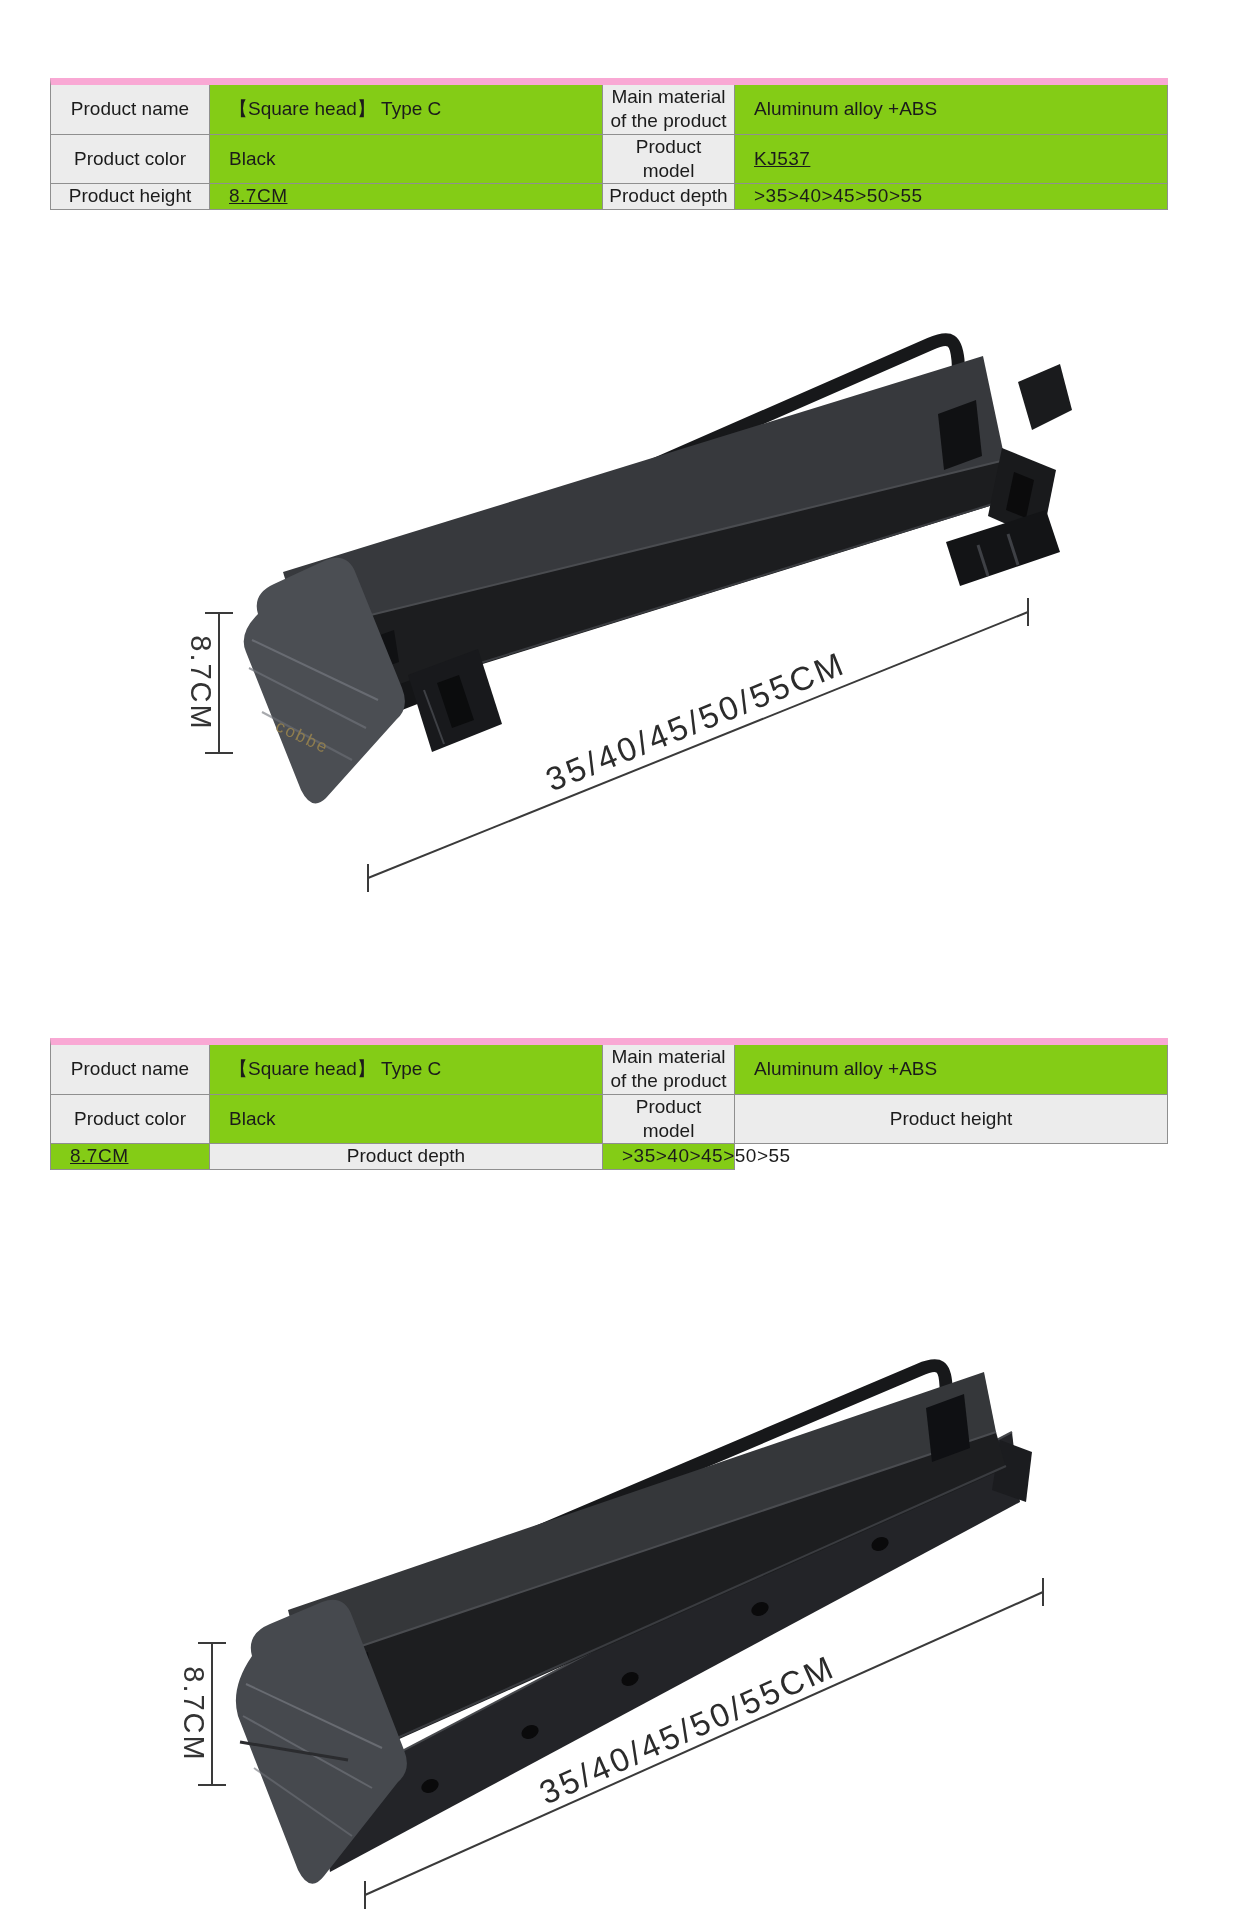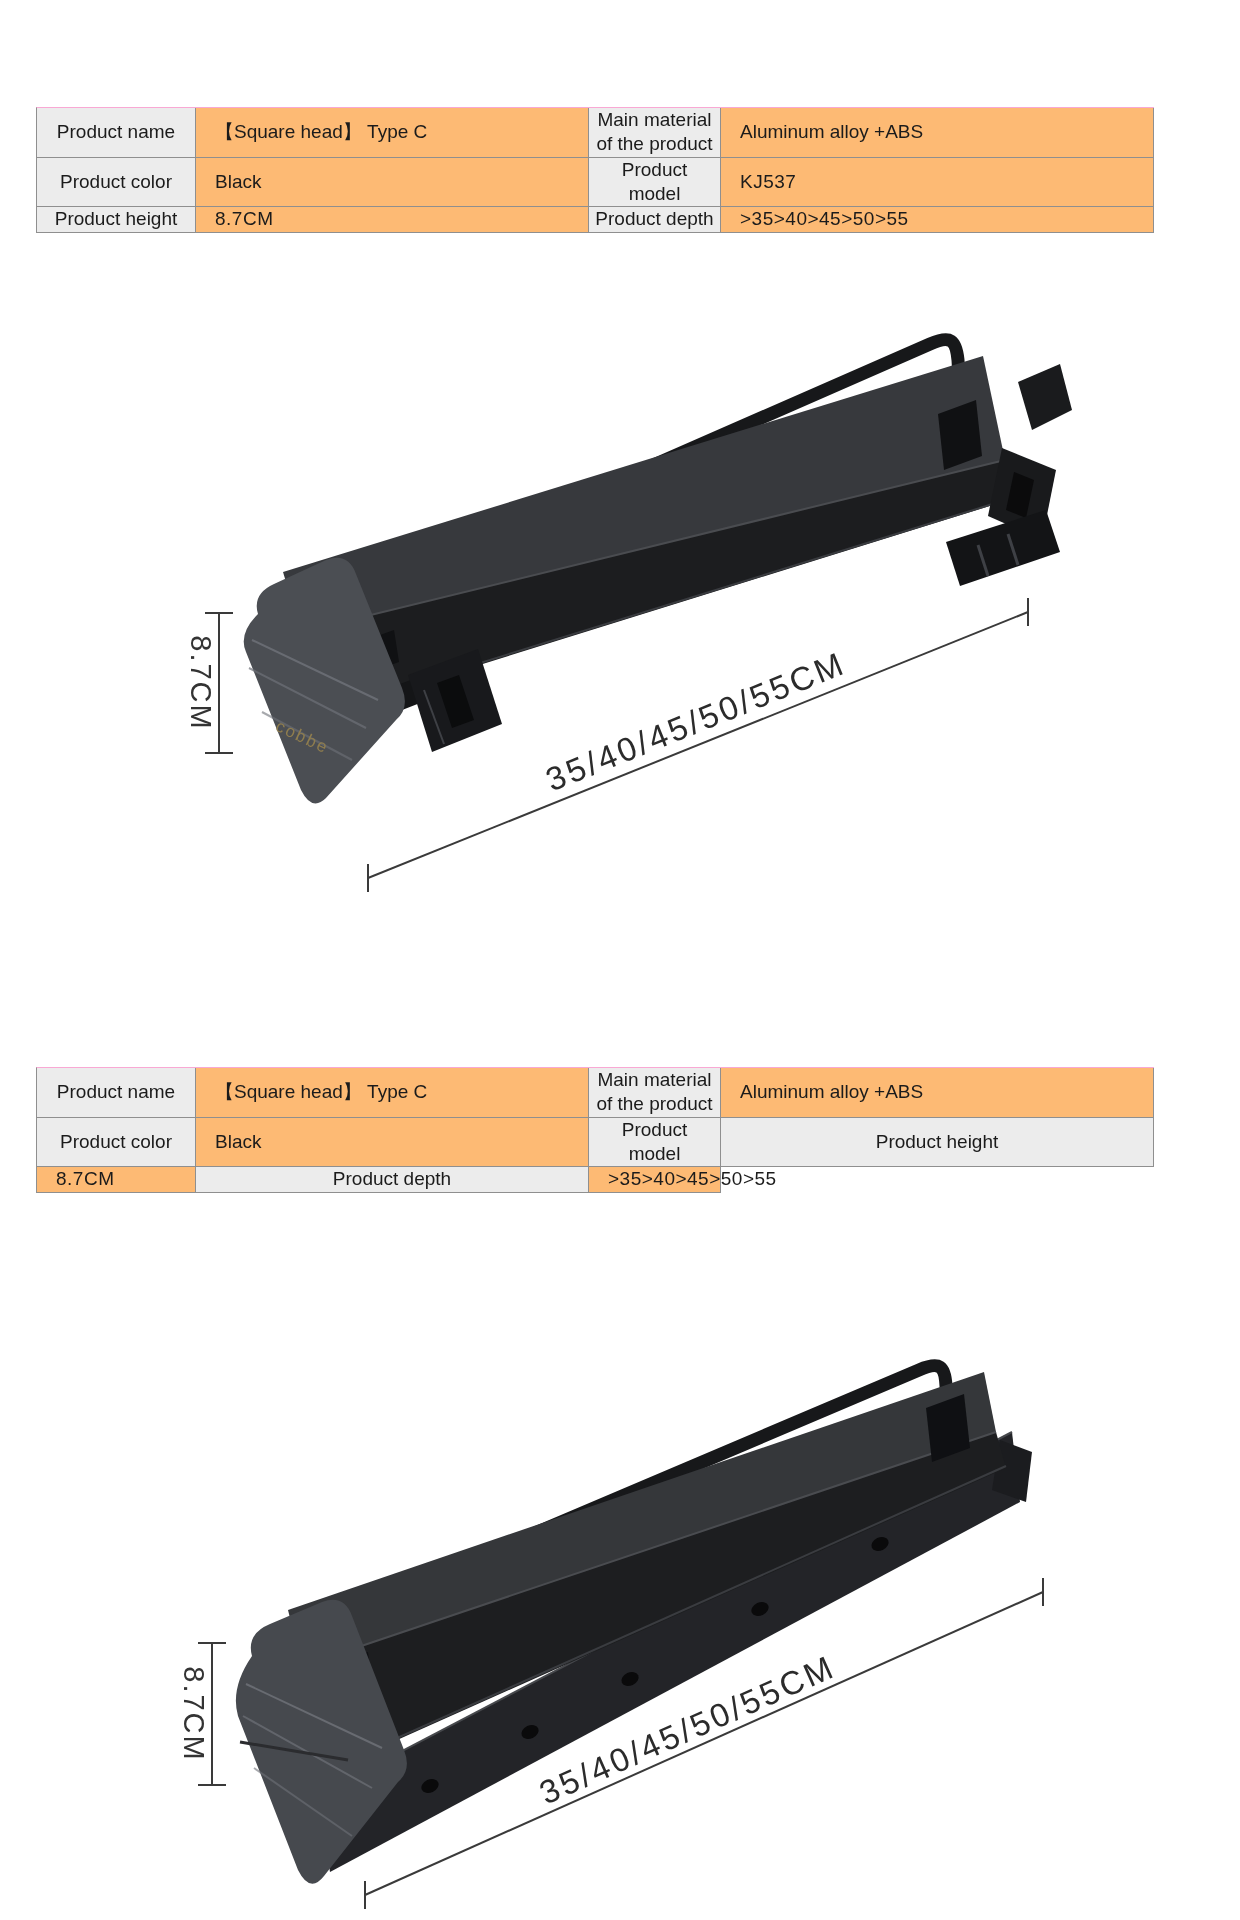--- a/index.html
+++ b/index.html
@@ -1,28 +1,28 @@
 <!DOCTYPE html>
 <html><head>
 <meta charset="utf-8">
 <style>
   html,body{margin:0;padding:0;background:#fff;}
   #page{position:relative;width:1240px;height:1920px;background:#ffffff;overflow:hidden;
         font-family:"Liberation Sans","DejaVu Sans",sans-serif;}
 
   
-  .spec-table{position:absolute;left:36px;width:1117px;
-              border-top:1px solid #f9a8d4;border-left:1px solid #8f8f8f;
-              display:grid;grid-template-columns:159px 393px 132px 433px;margin-top:29px;}
+  .spec-table{position:absolute;left:50px;width:1117px;
+              border-top:7px solid #f9a8d4;border-left:1px solid #8f8f8f;
+              display:grid;grid-template-columns:159px 393px 132px 433px;}
   .spec-table .cell{border-right:1px solid #8f8f8f;border-bottom:1px solid #8f8f8f;
               display:flex;align-items:center;box-sizing:border-box;
               font-size:19px;color:#1b1b1b;line-height:1.28;}
   .c-label{background:#ececec;justify-content:center;text-align:center;padding:0 5px;}
-  .c-val{background:#fdba74;padding-left:19px;}
-  .v-big{font-size:25px;color:#575757;letter-spacing:0.5px;}
+  .c-val{background:#84cc16;padding-left:19px;}
+  .v-big{font-size:25px;color:#575757;letter-spacing:0.5px;text-decoration:underline;}
   .v-depth{font-size:24px;color:#4a4a4a;letter-spacing:0.5px;}
 
   .product-figure{position:absolute;left:0;width:1240px;}
   svg text{font-family:"Liberation Sans","DejaVu Sans",sans-serif;}
 </style>
 </head>
 <body>
 
 <div id="page">
 

